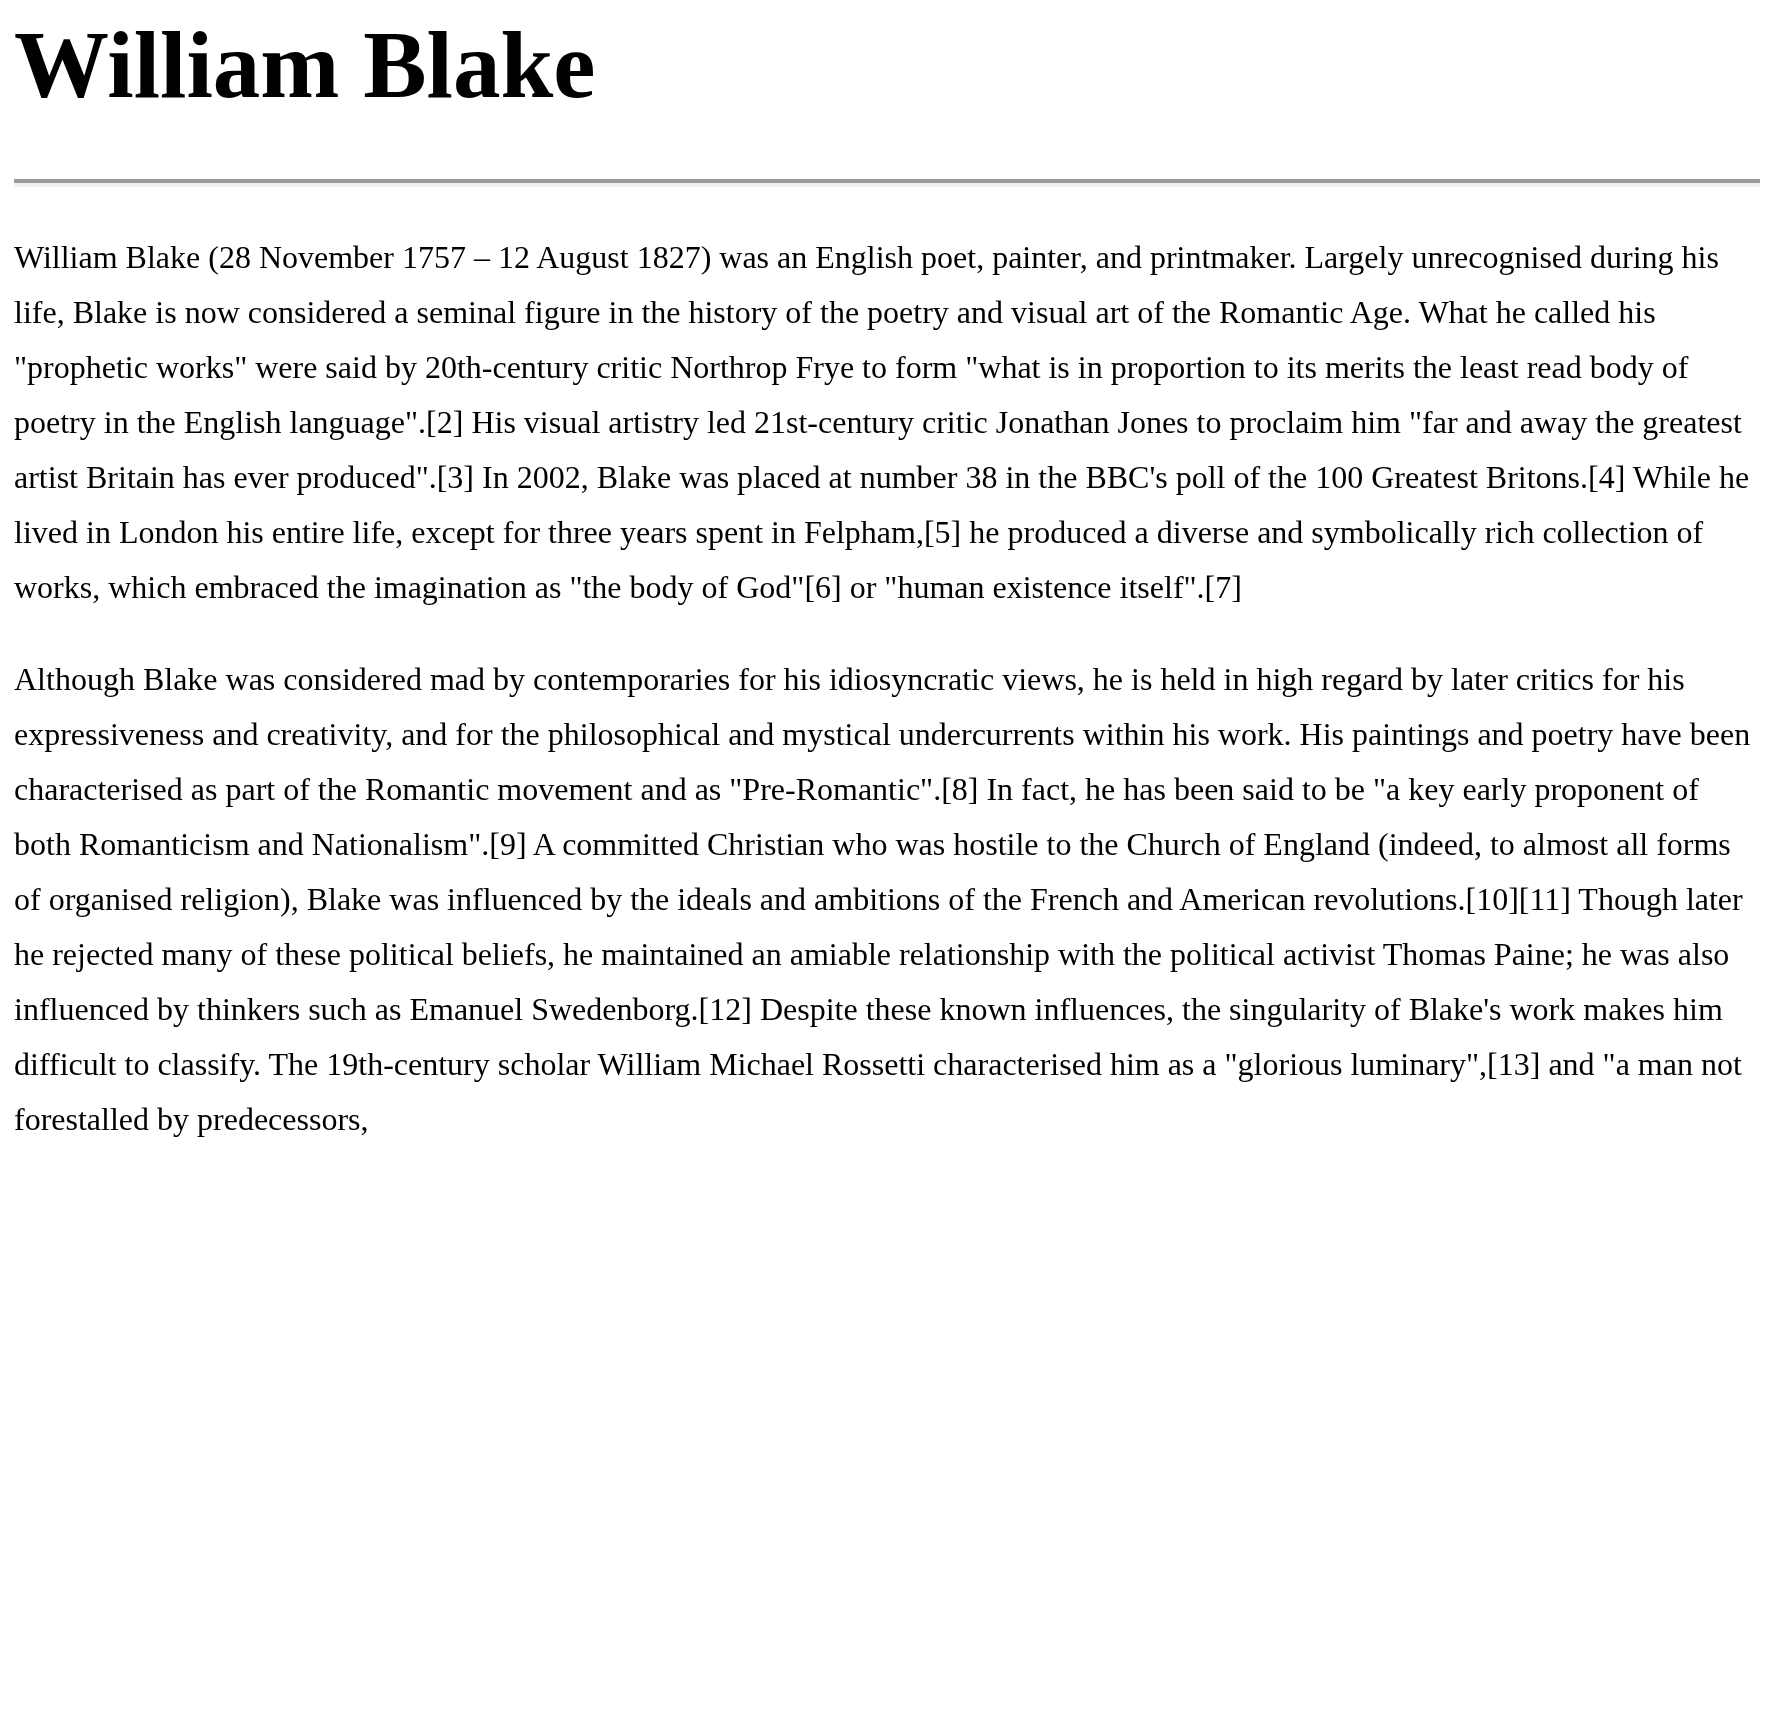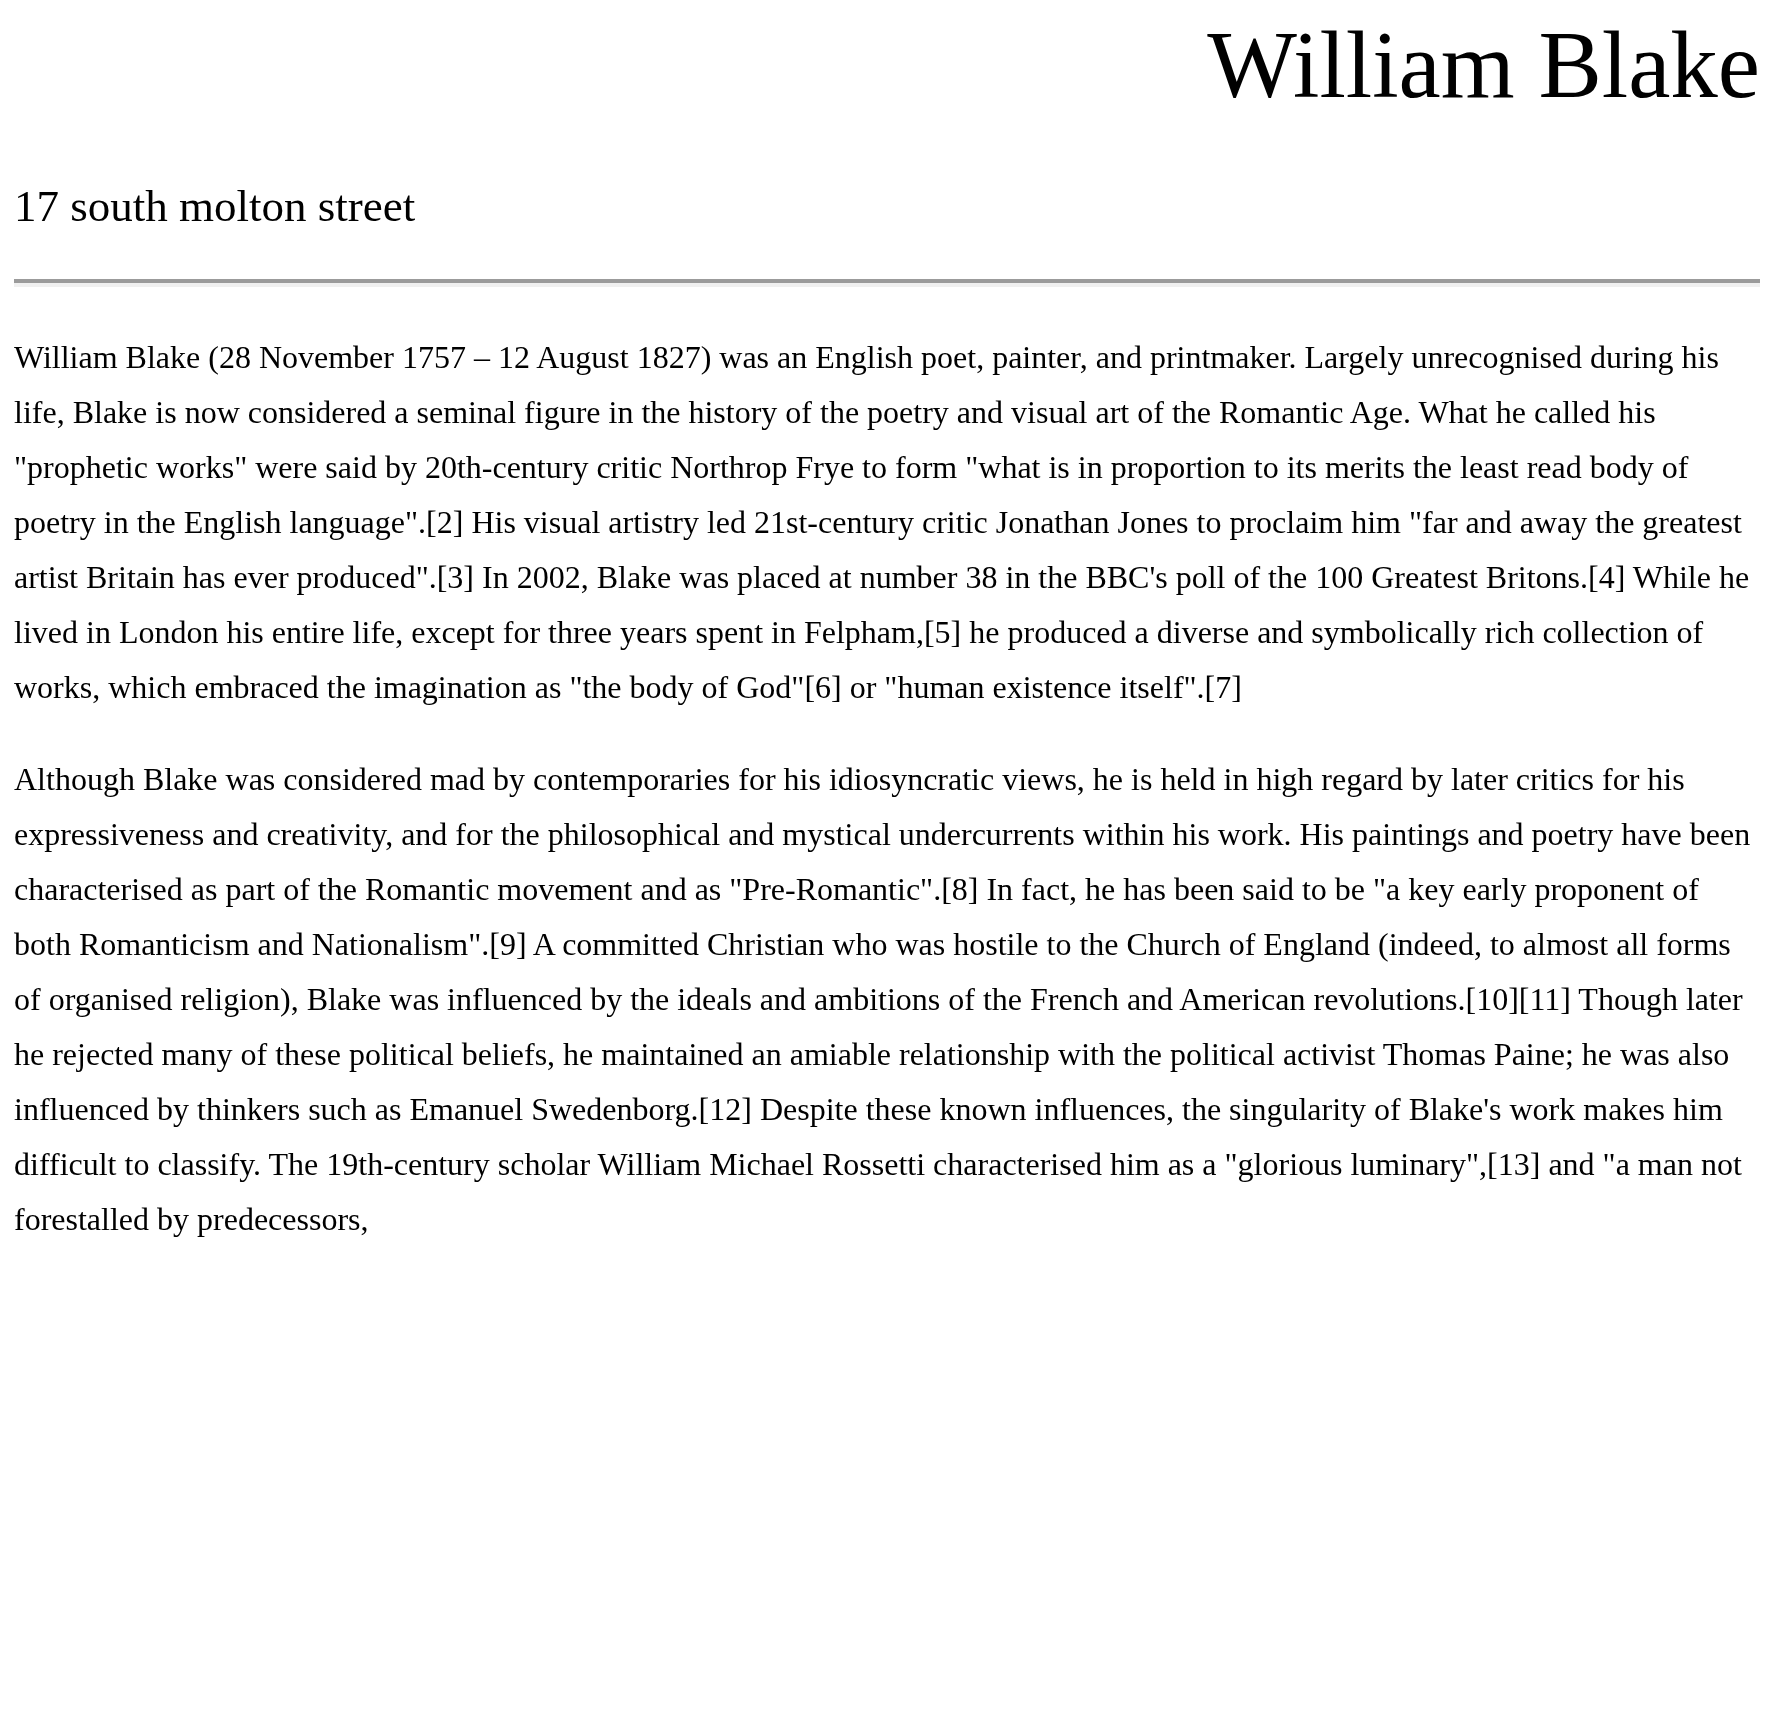--- a/index.html
+++ b/index.html
@@ -14,24 +14,23 @@
     overflow: hidden;
     font-family: "Liberation Serif", "DejaVu Serif", serif;
     font-size: 45px;
   }
   .content {
     margin: 0 14px;
   }
   h1.page-title {
     font-size: 95px;
     line-height: 1.15;
-    font-weight: normal;
+    font-weight: bold;
     margin: 11px 0 59px 0;
     letter-spacing: 0;
-    text-align: right;
   }
   .address {
     font-size: 45px;
     line-height: 55px;
     margin: 0 0 45px 0;
   }
   hr.divider {
     height: 0;
     border: none;
     border-top: 4px solid #9b9b9b;
@@ -45,21 +44,20 @@
   }
 </style>
 </head>
 <body>
 
 <div class="content">
 
   <h1 class="page-title">William Blake</h1>
 
   <div class="address">
-    <div>17 south molton street</div>
   </div>
 
   <hr class="divider">
 
   <p class="body-paragraph">William Blake (28 November 1757 – 12 August 1827) was an English poet, painter, and printmaker. Largely unrecognised during his life, Blake is now considered a seminal figure in the history of the poetry and visual art of the Romantic Age. What he called his "prophetic works" were said by 20th-century critic Northrop Frye to form "what is in proportion to its merits the least read body of poetry in the English language".[2] His visual artistry led 21st-century critic Jonathan Jones to proclaim him "far and away the greatest artist Britain has ever produced".[3] In 2002, Blake was placed at number 38 in the BBC's poll of the 100 Greatest Britons.[4] While he lived in London his entire life, except for three years spent in Felpham,[5] he produced a diverse and symbolically rich collection of works, which embraced the imagination as "the body of God"[6] or "human existence itself".[7]</p>
 
   <p class="body-paragraph">Although Blake was considered mad by contemporaries for his idiosyncratic views, he is held in high regard by later critics for his expressiveness and creativity, and for the philosophical and mystical undercurrents within his work. His paintings and poetry have been characterised as part of the Romantic movement and as "Pre-Romantic".[8] In fact, he has been said to be "a key early proponent of both Romanticism and Nationalism".[9] A committed Christian who was hostile to the Church of England (indeed, to almost all forms of organised religion), Blake was influenced by the ideals and ambitions of the French and American revolutions.[10][11] Though later he rejected many of these political beliefs, he maintained an amiable relationship with the political activist Thomas Paine; he was also influenced by thinkers such as Emanuel Swedenborg.[12] Despite these known influences, the singularity of Blake's work makes him difficult to classify. The 19th-century scholar William Michael Rossetti characterised him as a "glorious luminary",[13] and "a man not forestalled by predecessors,</p>
 
 </div>
 

